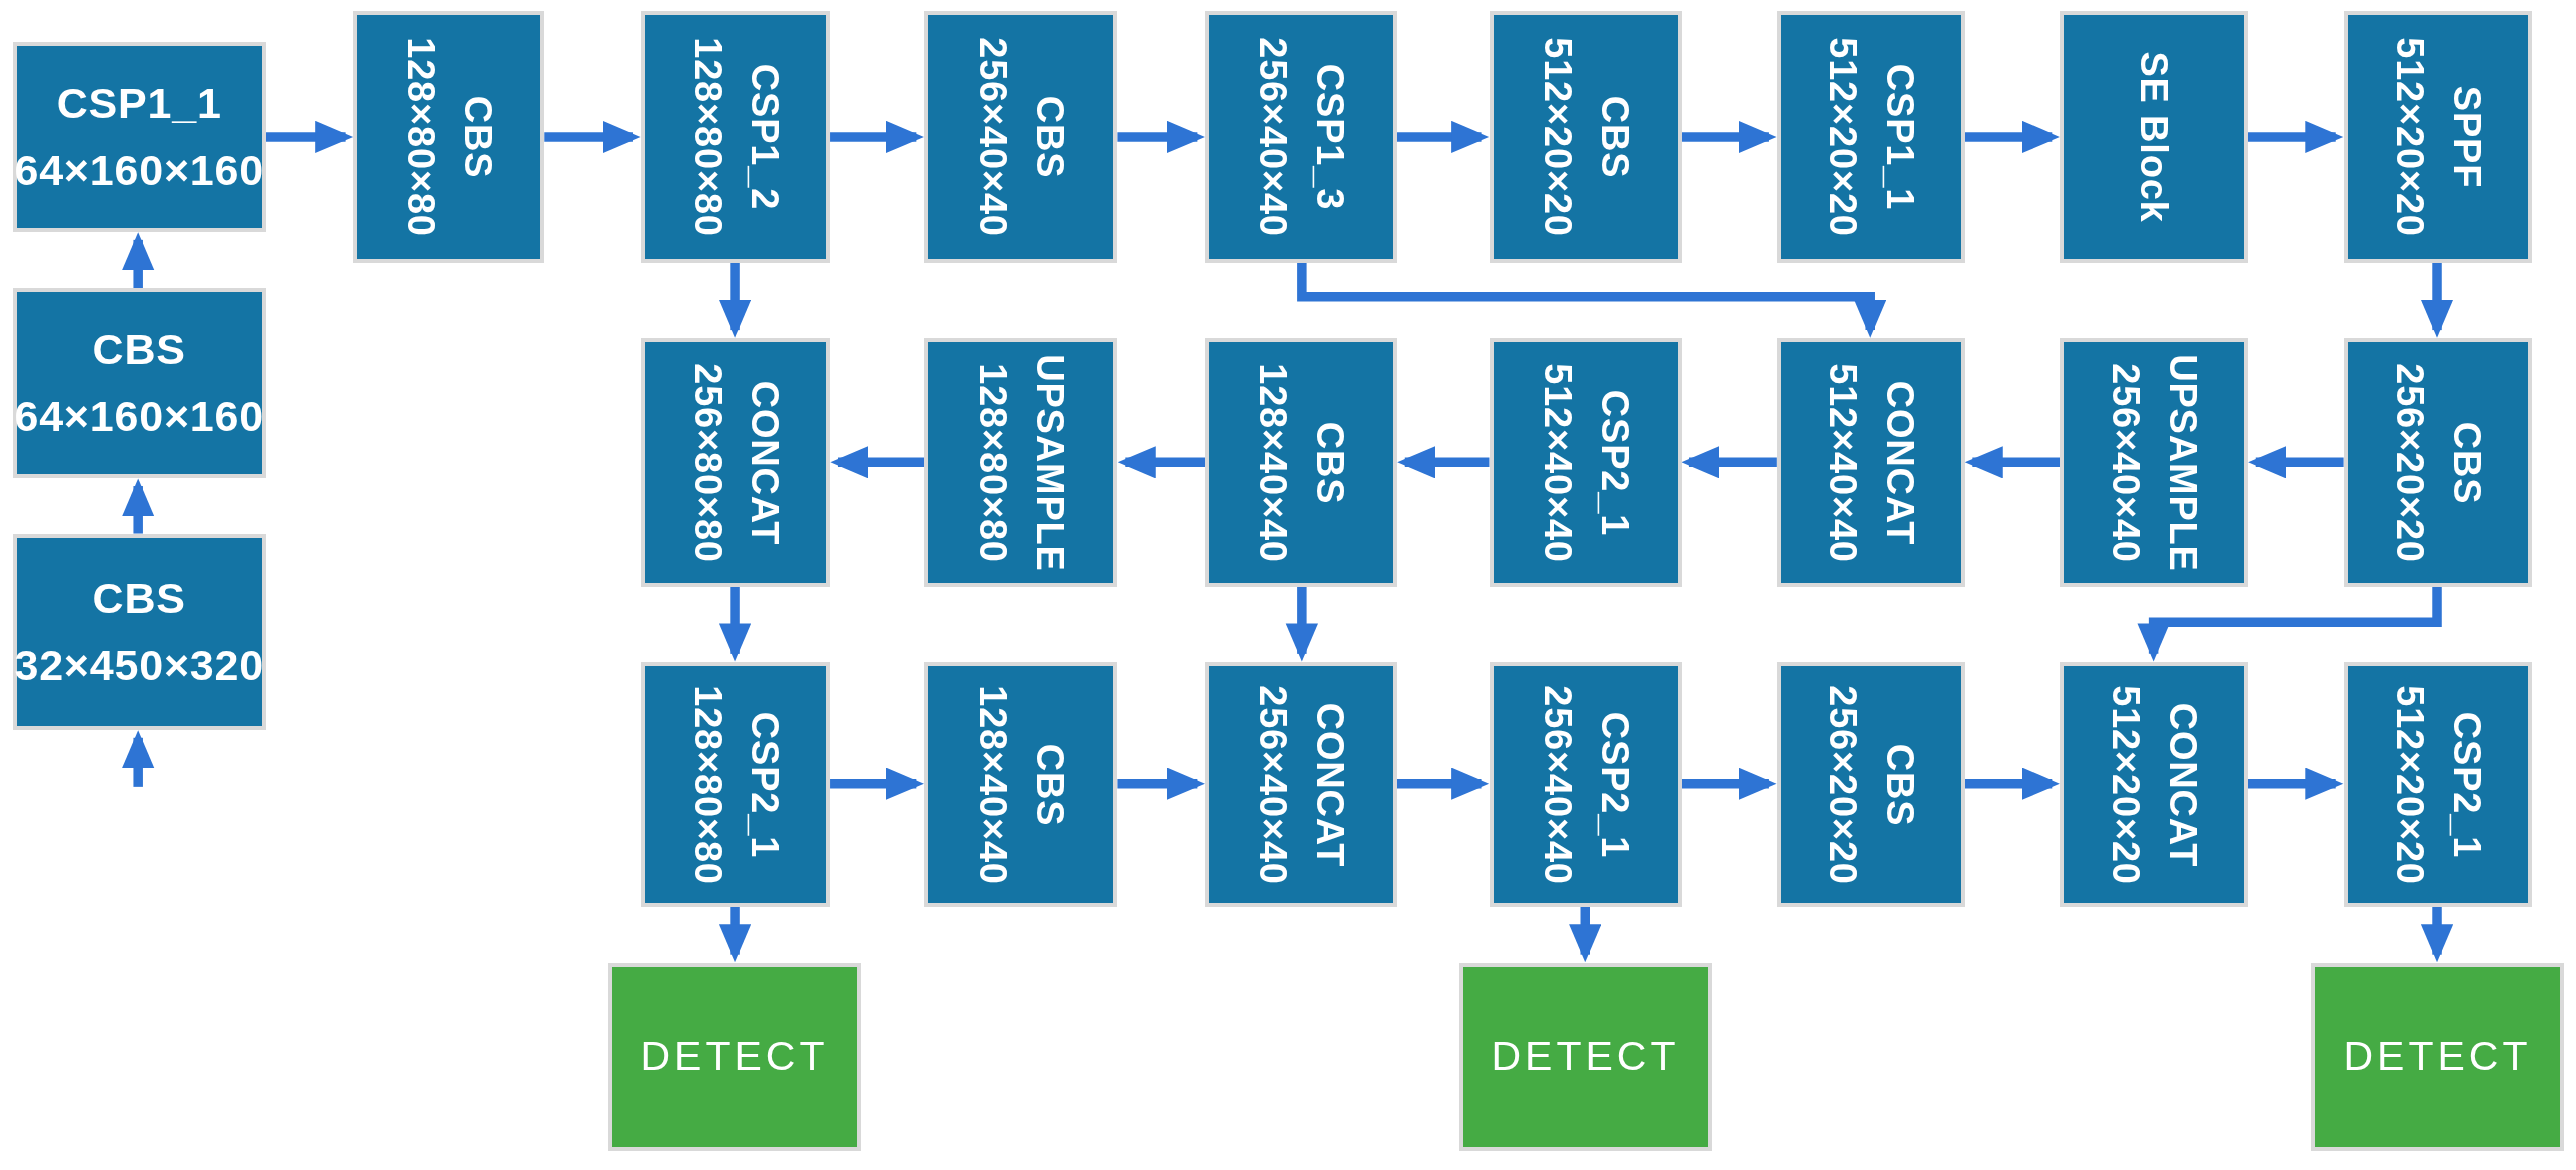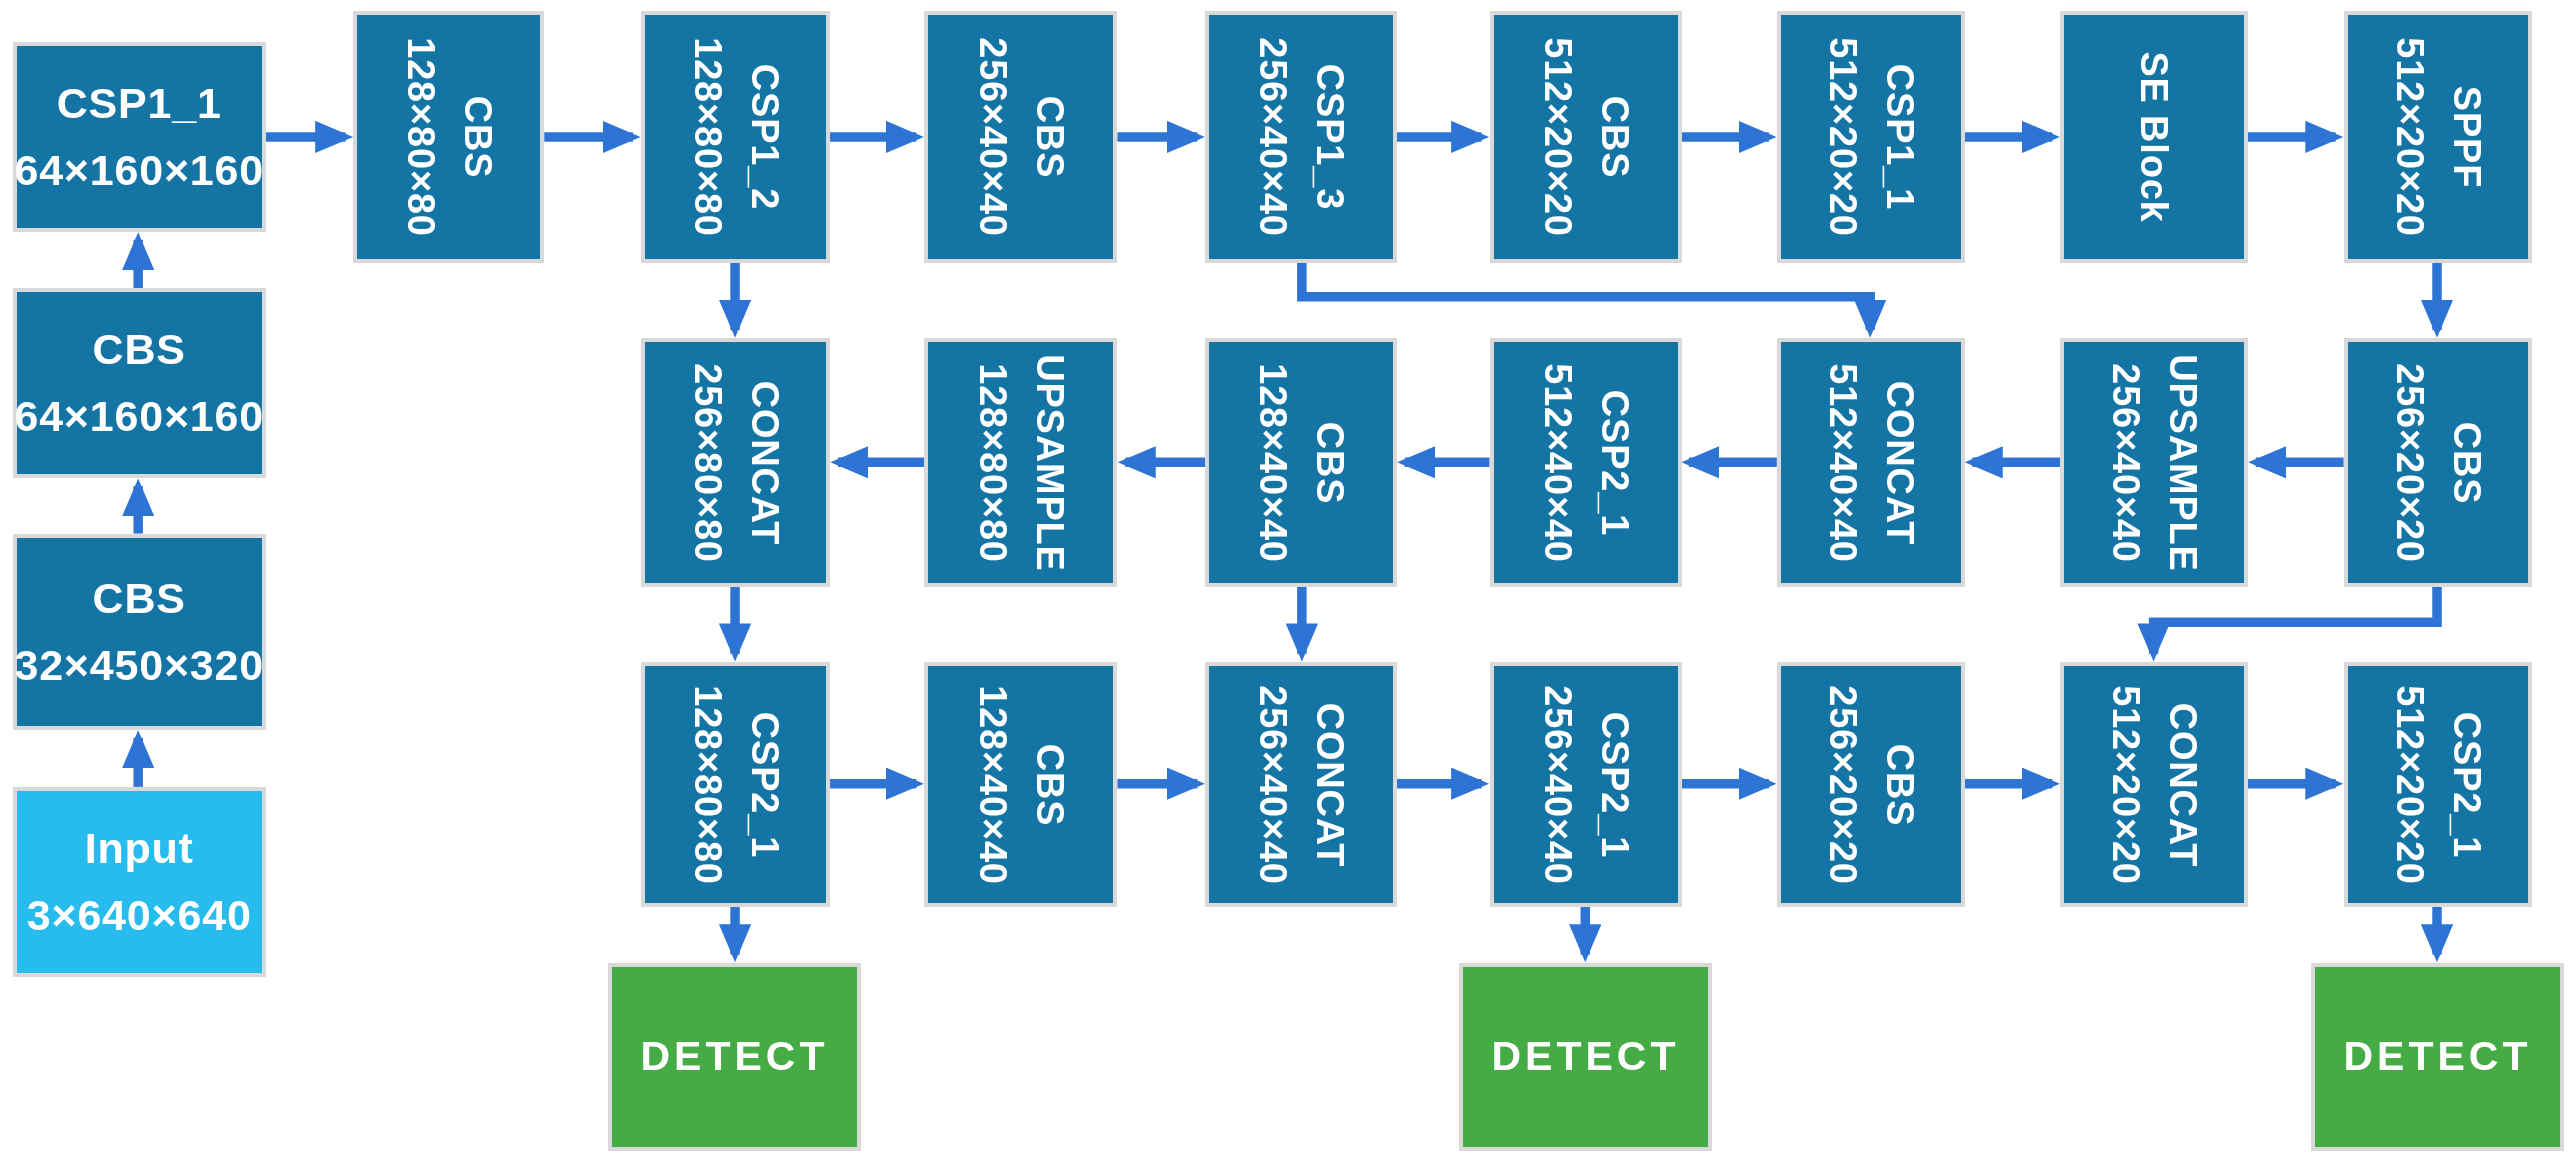--- a/index.html
+++ b/index.html
@@ -52,21 +52,21 @@
     align-items: center;
     justify-content: center;
     text-align: center;
     font-size: 38px;
     font-weight: 600;
     line-height: 1.5;
     letter-spacing: 0.8px;
     white-space: nowrap;
   }
   .block.detect .hlabel {
-    font-weight: 700;
+    font-weight: 400;
     font-size: 41px;
     letter-spacing: 4px;
   }
 </style>
 </head>
 <body>
 
 <div id="diagram">
   <svg id="arrows" viewBox="0 0 3253 1478" xmlns="http://www.w3.org/2000/svg">
       <defs>
@@ -100,23 +100,20 @@
       <polyline points="1048,990 1157,990" fill="none" stroke="#2e74d4" stroke-width="12" stroke-linejoin="miter" marker-end="url(#ah)"></polyline>
       <polyline points="1411,990 1512,990" fill="none" stroke="#2e74d4" stroke-width="12" stroke-linejoin="miter" marker-end="url(#ah)"></polyline>
       <polyline points="1764,990 1871,990" fill="none" stroke="#2e74d4" stroke-width="12" stroke-linejoin="miter" marker-end="url(#ah)"></polyline>
       <polyline points="2123,990 2234,990" fill="none" stroke="#2e74d4" stroke-width="12" stroke-linejoin="miter" marker-end="url(#ah)"></polyline>
       <polyline points="2481,990 2592,990" fill="none" stroke="#2e74d4" stroke-width="12" stroke-linejoin="miter" marker-end="url(#ah)"></polyline>
       <polyline points="2839,990 2950,990" fill="none" stroke="#2e74d4" stroke-width="12" stroke-linejoin="miter" marker-end="url(#ah)"></polyline>
       <polyline points="928,1145 928,1206" fill="none" stroke="#2e74d4" stroke-width="12" stroke-linejoin="miter" marker-end="url(#ah)"></polyline>
       <polyline points="2002,1145 2002,1206" fill="none" stroke="#2e74d4" stroke-width="12" stroke-linejoin="miter" marker-end="url(#ah)"></polyline>
       <polyline points="3078,1145 3078,1206" fill="none" stroke="#2e74d4" stroke-width="12" stroke-linejoin="miter" marker-end="url(#ah)"></polyline>
     </svg>
-<div class="block" style="left: 12.7px; top: 787px; width: 253px; height: 190px; background: rgb(40, 188, 238);">
-      <div class="hlabel"><span>Input</span><br><span>3×640×640</span></div>
-    </div>
     <div class="block" style="left: 12.7px; top: 534px; width: 253px; height: 196px; background: rgb(20, 116, 164);">
       <div class="hlabel"><span>CBS</span><br><span>32×450×320</span></div>
     </div>
     <div class="block" style="left: 12.7px; top: 288px; width: 253px; height: 190px; background: rgb(20, 116, 164);">
       <div class="hlabel"><span>CBS</span><br><span>64×160×160</span></div>
     </div>
     <div class="block" style="left: 12.7px; top: 42px; width: 253px; height: 190px; background: rgb(20, 116, 164);">
       <div class="hlabel"><span>CSP1_1</span><br><span>64×160×160</span></div>
     </div>
     <div class="block" style="left: 353px; top: 11px; width: 191px; height: 252px; background: rgb(20, 116, 164);">

